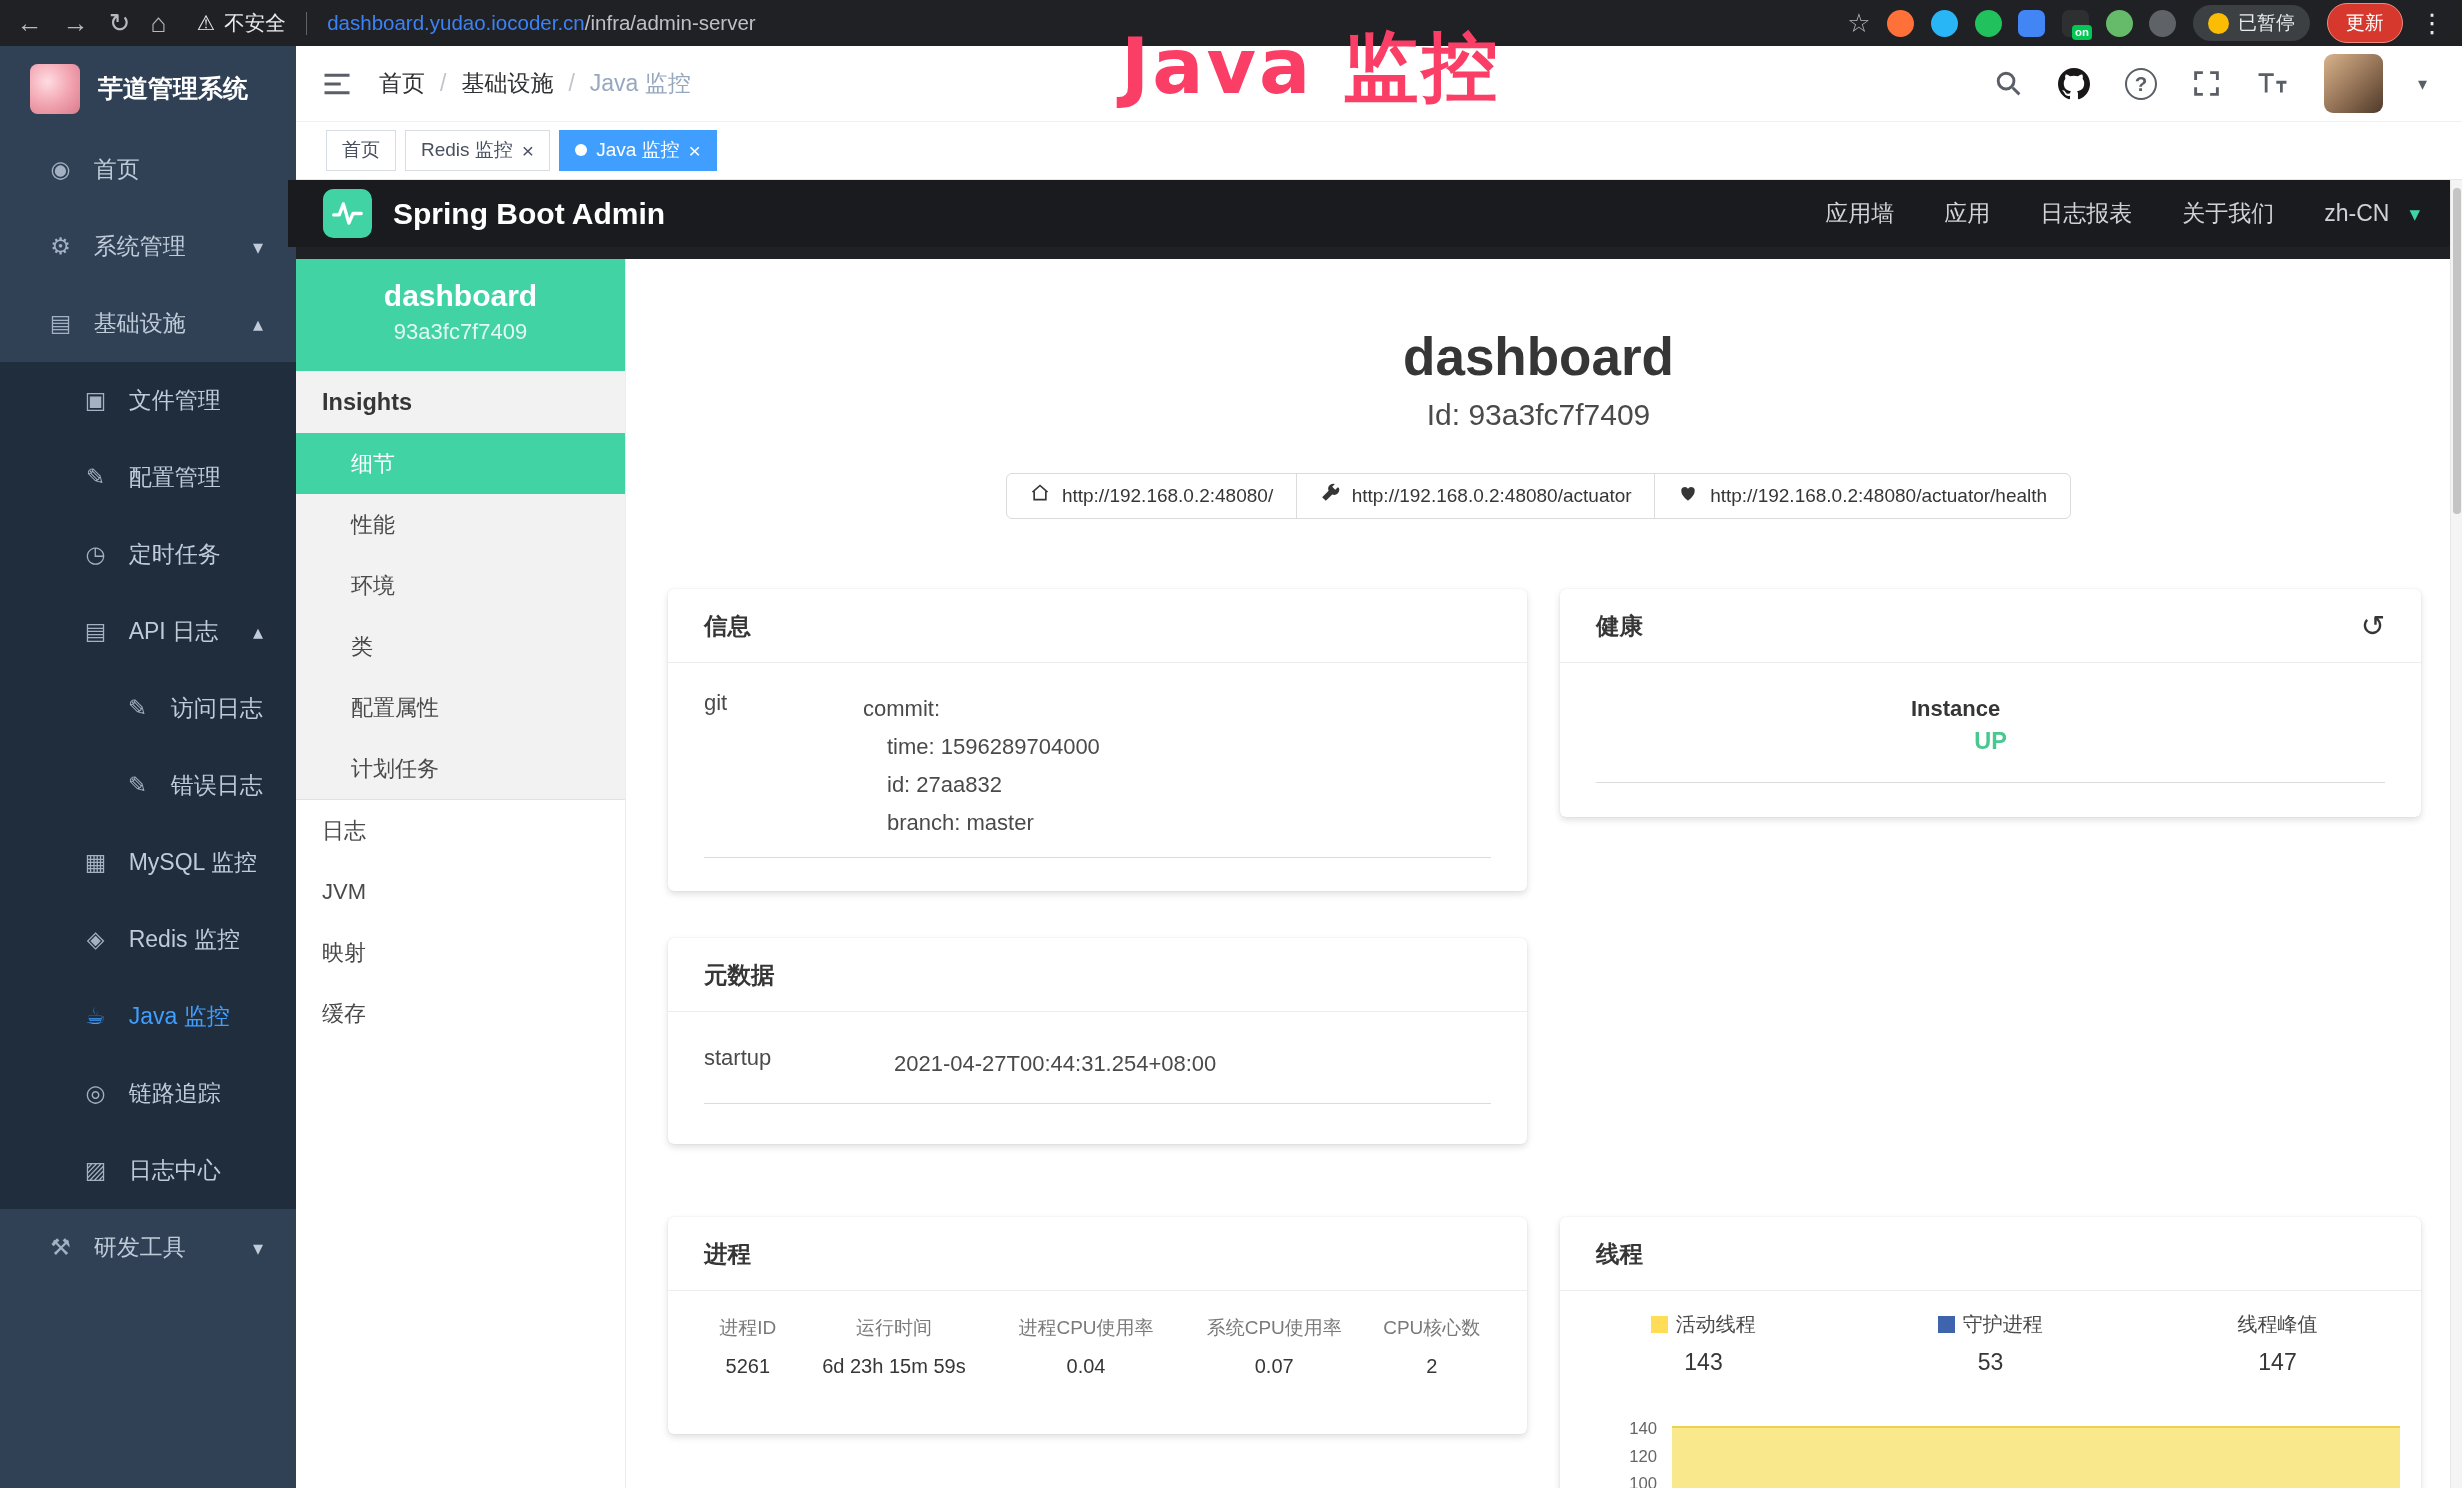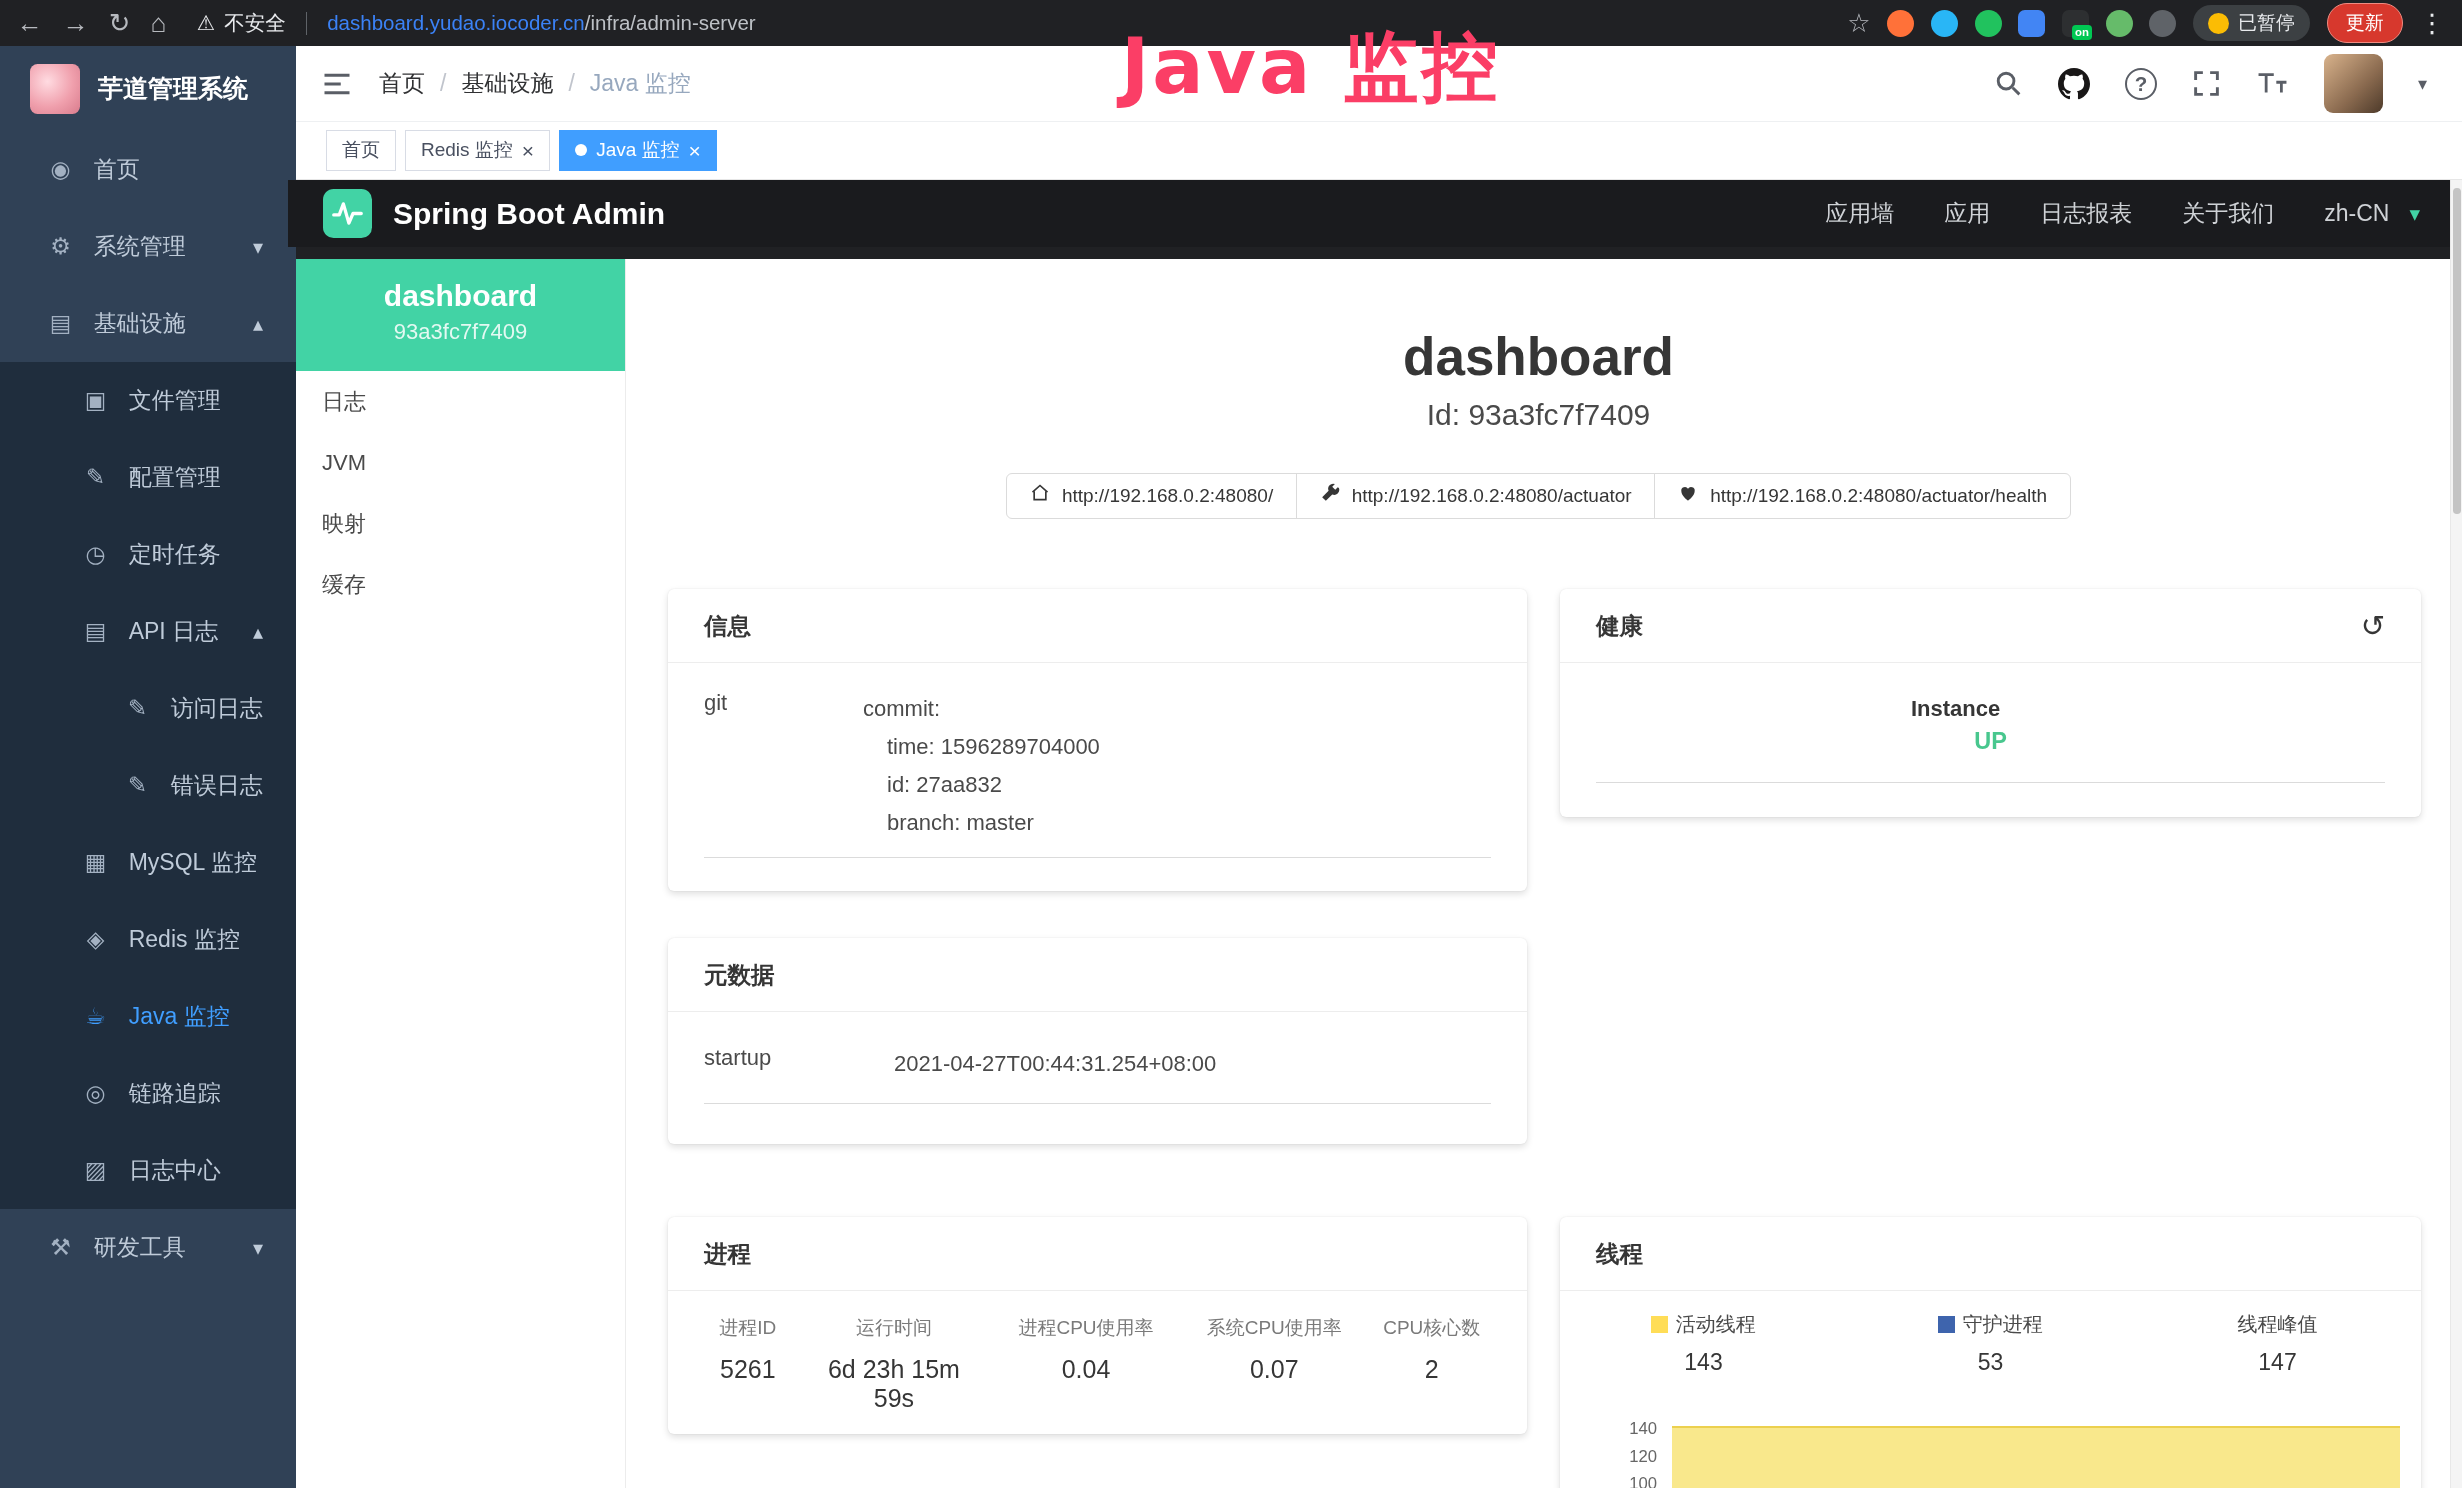--- a/index.html
+++ b/index.html
@@ -122,21 +122,21 @@
   .kv-val .line { display:block; }
   .kv-val .indent { padding-left:24px; }
   #health-up { font-size:23.5px; font-weight:700; }
   #health-row { align-items:center; padding-bottom:21px; padding-top:6px;flex-direction:column; }
   #health-row .kv-val { text-align:right; }
   #history-icon { font-size:29px; font-weight:400; color:#363636; cursor:pointer; }
 
   #process-table { padding:24px 30px 0; }
   #process-headers, #process-values { display:flex; text-align:center;gap:8px; }
   #process-headers span { font-size:19px; color:#7a7a7a; }
-  #process-values span { font-size:25px; color:#363636; margin-top:13.7px; }
+  #process-values span { font-size:20px; color:#363636; margin-top:13.7px; }
   .pc0{width:13%} .pc1{width:23%} .pc2{width:25%} .pc3{width:22%} .pc4{width:17%}
 
   #threads-legend { display:flex; padding-top:20px; }
   .tl-col { flex:1; text-align:center; }
   .tl-label { font-size:20px; color:#4a4a4a; display:flex; align-items:center; justify-content:center; gap:7.6px; }
   .swatch { width:16.7px; height:16.7px; display:inline-block; flex:none; }
   .tl-value { font-size:23px; color:#363636; margin-top:10.6px; }
   #threads-chart { position:relative; margin-top:30px; height:319px; }
   .ytick { position:absolute; left:8px; width:89px; text-align:right; font-size:16.7px; color:#666; }
   #ytick-0 { top:13.7px; } #ytick-1 { top:41px; } #ytick-2 { top:68px; }
@@ -333,20 +333,29 @@
         <span class="caret">▾</span>
       </span>
     </div>
   </div>
 
   <div id="sba-sidebar">
     <div id="instance-block">
       <div id="instance-name">dashboard</div>
       <div id="instance-id">93a3fc7f7409</div>
     </div>
+    <div id="insights-group">
+      <div id="insights-title">Insights</div>
+      <div class="s-item active">细节</div>
+      <div class="s-item">性能</div>
+      <div class="s-item">环境</div>
+      <div class="s-item">类</div>
+      <div class="s-item">配置属性</div>
+      <div class="s-item">计划任务</div>
+    </div>
     <div class="s-root">日志</div>
     <div class="s-root">JVM</div>
     <div class="s-root">映射</div>
     <div class="s-root">缓存</div>
   </div>
 
   <div id="sba-main">
     <div id="main-title">dashboard</div>
     <div id="main-subtitle">Id: 93a3fc7f7409</div>
     <div id="links-row">

